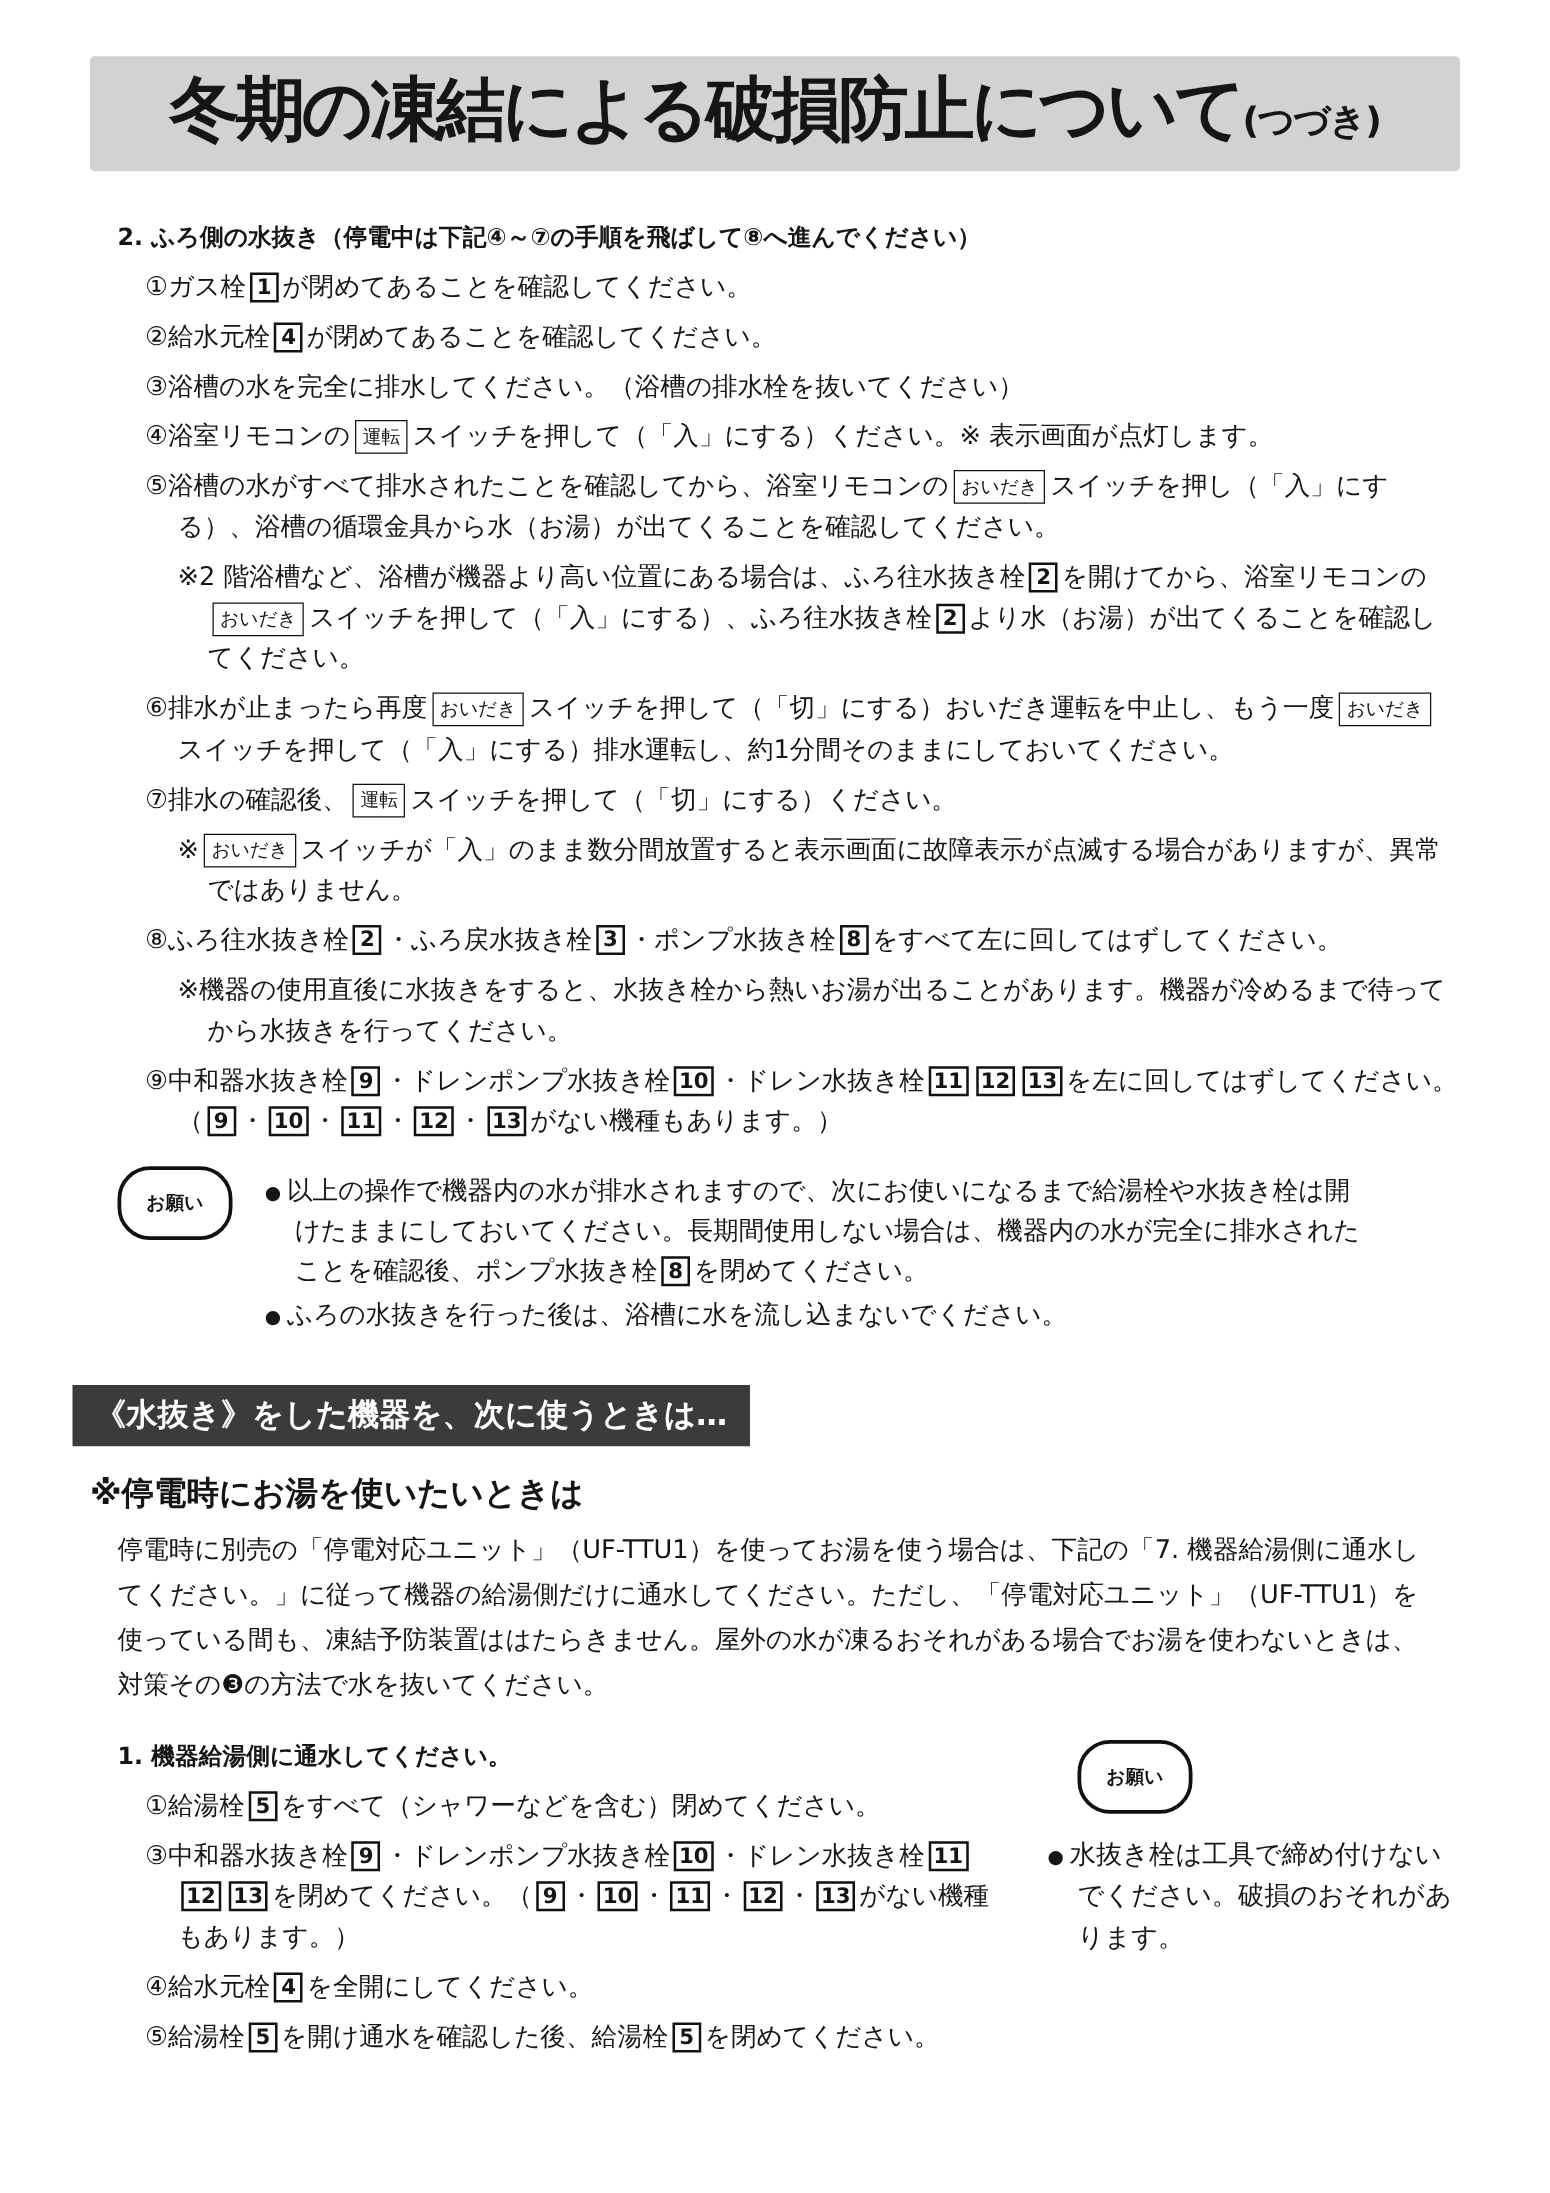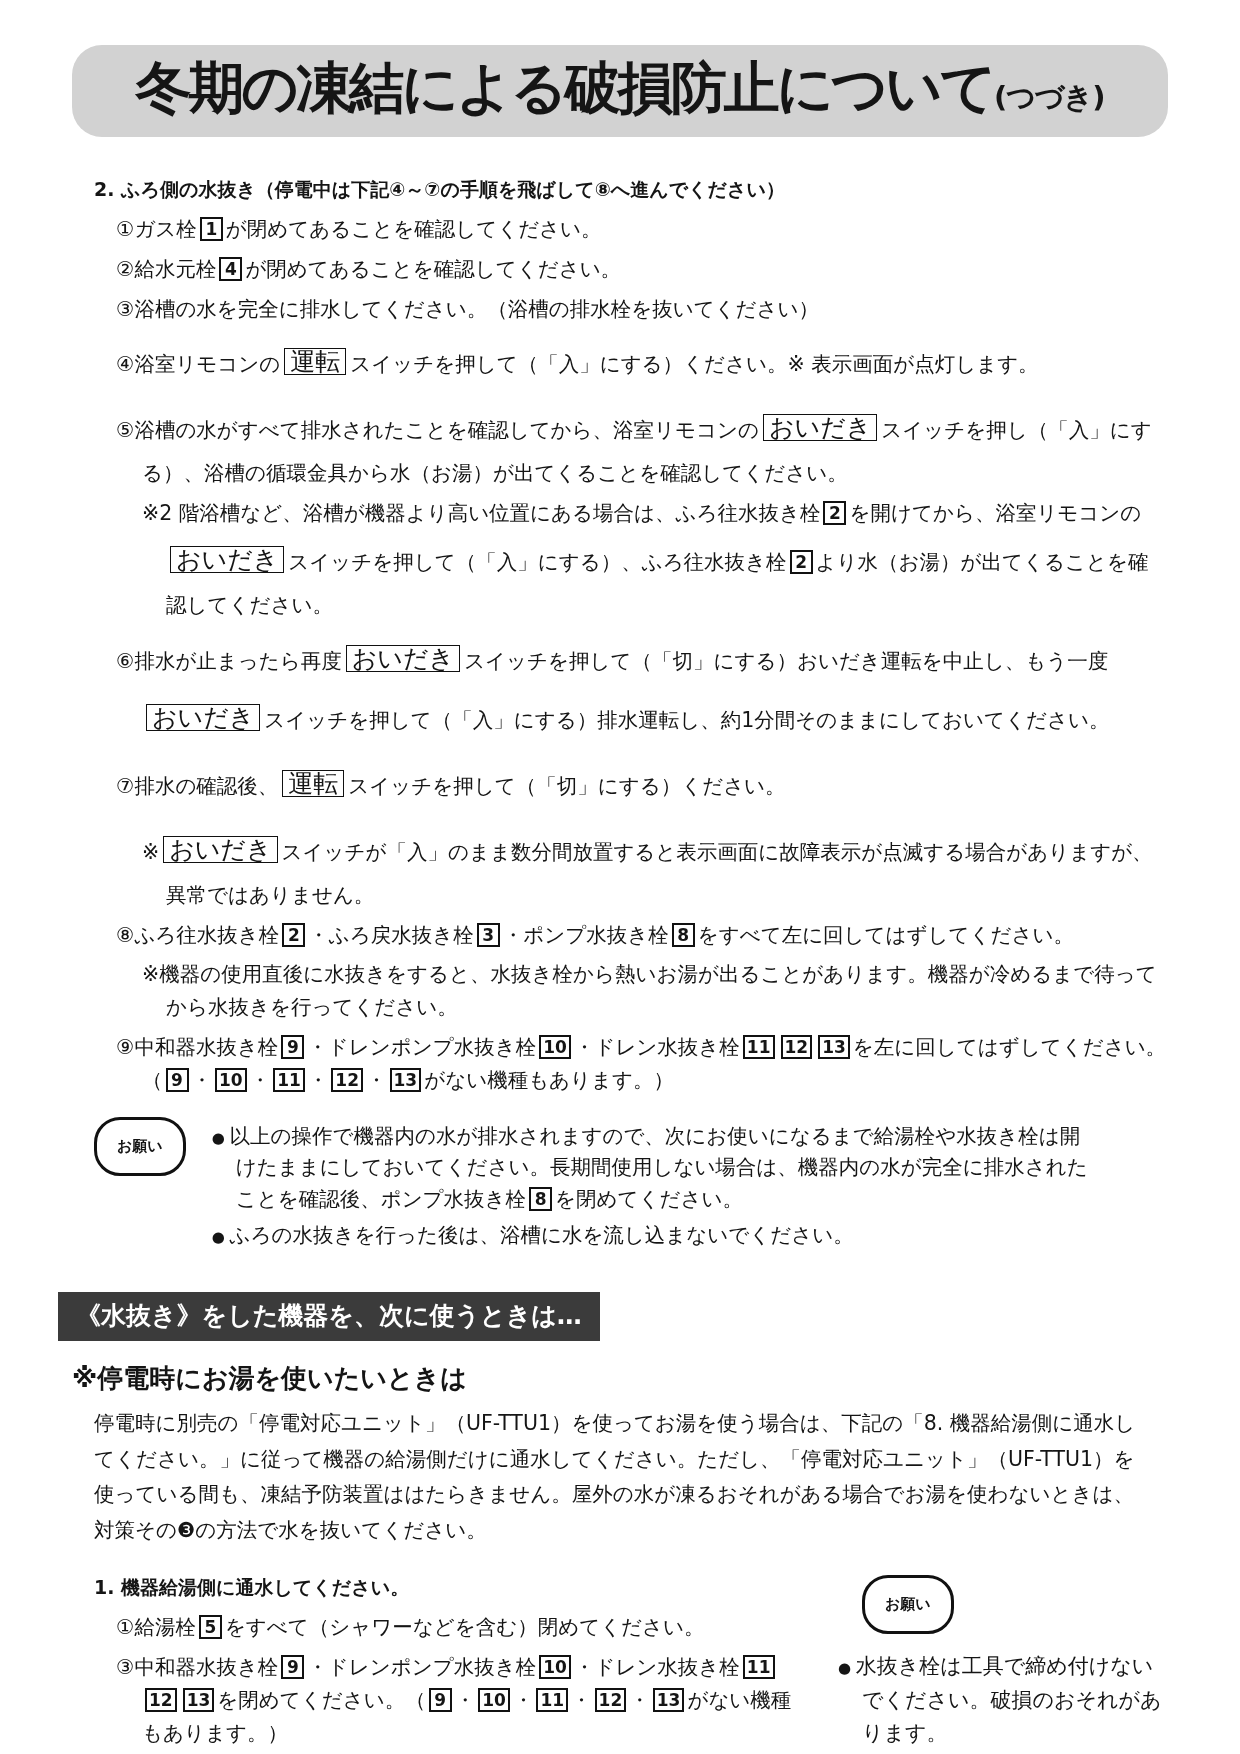--- a/index.html
+++ b/index.html
@@ -8,21 +8,21 @@
     background:#ffffff;
     font-family:"DejaVu Sans", sans-serif;
     color:#151515;
     overflow:hidden;
   }
   .page { padding:45px 72px 0 72px; box-sizing:border-box; }
 
   
   .title-banner {
     background:#d2d2d2;
-    border-radius:30px;
+    border-radius:4px;
     text-align:center;
     padding:8px 14px 14px;
     margin-bottom:40px;
   }
   .title-main {
     font-size:56px; font-weight:bold; letter-spacing:-3px;
     display:inline; line-height:1.25;
   }
   .title-suffix { font-size:29px; font-weight:bold; letter-spacing:-1px; }
 
@@ -43,22 +43,22 @@
     display:inline-block; text-indent:0;
     border:2px solid #111; font-weight:bold;
     font-size:17px; line-height:20px;
     min-width:15px; text-align:center;
     padding:0 2px; margin:0 3px; vertical-align:1px;
   }
   
   .swbox {
     display:inline-block; text-indent:0;
     border:1.5px solid #111;
-    font-size:25px; line-height:25px;
-    padding:0 5px; margin:16px 4px; vertical-align:1px;
+    font-size:15px; line-height:25px;
+    padding:0 5px; margin:0 4px; vertical-align:1px;
   }
 
   
   .onegai-row { display:flex; margin:20px 0 26px 22px; }
   .onegai-pill {
     border:3px solid #111; border-radius:26px;
     font-size:15px; font-weight:bold;
     padding:17px 20px; align-self:flex-start;
     white-space:nowrap; margin-right:26px;
   }
@@ -122,21 +122,21 @@
       <li>ふろの水抜きを行った後は、浴槽に水を流し込まないでください。</li>
     </ul>
   </div>
 
   
   <div class="black-banner">《水抜き》をした機器を、次に使うときは…</div>
 
   
   <div>
     <div class="outage-head">※停電時にお湯を使いたいときは</div>
-    <div class="outage-body">停電時に別売の「停電対応ユニット」（UF-TTU1）を使ってお湯を使う場合は、下記の「8. 機器給湯側に通水してください。」に従って機器の給湯側だけに通水してください。ただし、「停電対応ユニット」（UF-TTU1）を使っている間も、凍結予防装置ははたらきません。屋外の水が凍るおそれがある場合でお湯を使わないときは、対策その❸の方法で水を抜いてください。</div>
+    <div class="outage-body">停電時に別売の「停電対応ユニット」（UF-TTU1）を使ってお湯を使う場合は、下記の「7. 機器給湯側に通水してください。」に従って機器の給湯側だけに通水してください。ただし、「停電対応ユニット」（UF-TTU1）を使っている間も、凍結予防装置ははたらきません。屋外の水が凍るおそれがある場合でお湯を使わないときは、対策その❸の方法で水を抜いてください。</div>
   </div>
 
   
   <div class="two-col">
     <div class="col-left">
       <div class="section-head">1. 機器給湯側に通水してください。</div>
       <div class="steps">
         <div class="step">①給湯栓<span class="numbox">5</span>をすべて（シャワーなどを含む）閉めてください。</div>
         <div class="step">③中和器水抜き栓<span class="numbox">9</span>・ドレンポンプ水抜き栓<span class="numbox">10</span>・ドレン水抜き栓<span class="numbox">11</span><span class="numbox">12</span><span class="numbox">13</span>を閉めてください。（<span class="numbox">9</span>・<span class="numbox">10</span>・<span class="numbox">11</span>・<span class="numbox">12</span>・<span class="numbox">13</span>がない機種もあります。）</div>
         <div class="step">④給水元栓<span class="numbox">4</span>を全開にしてください。</div>

